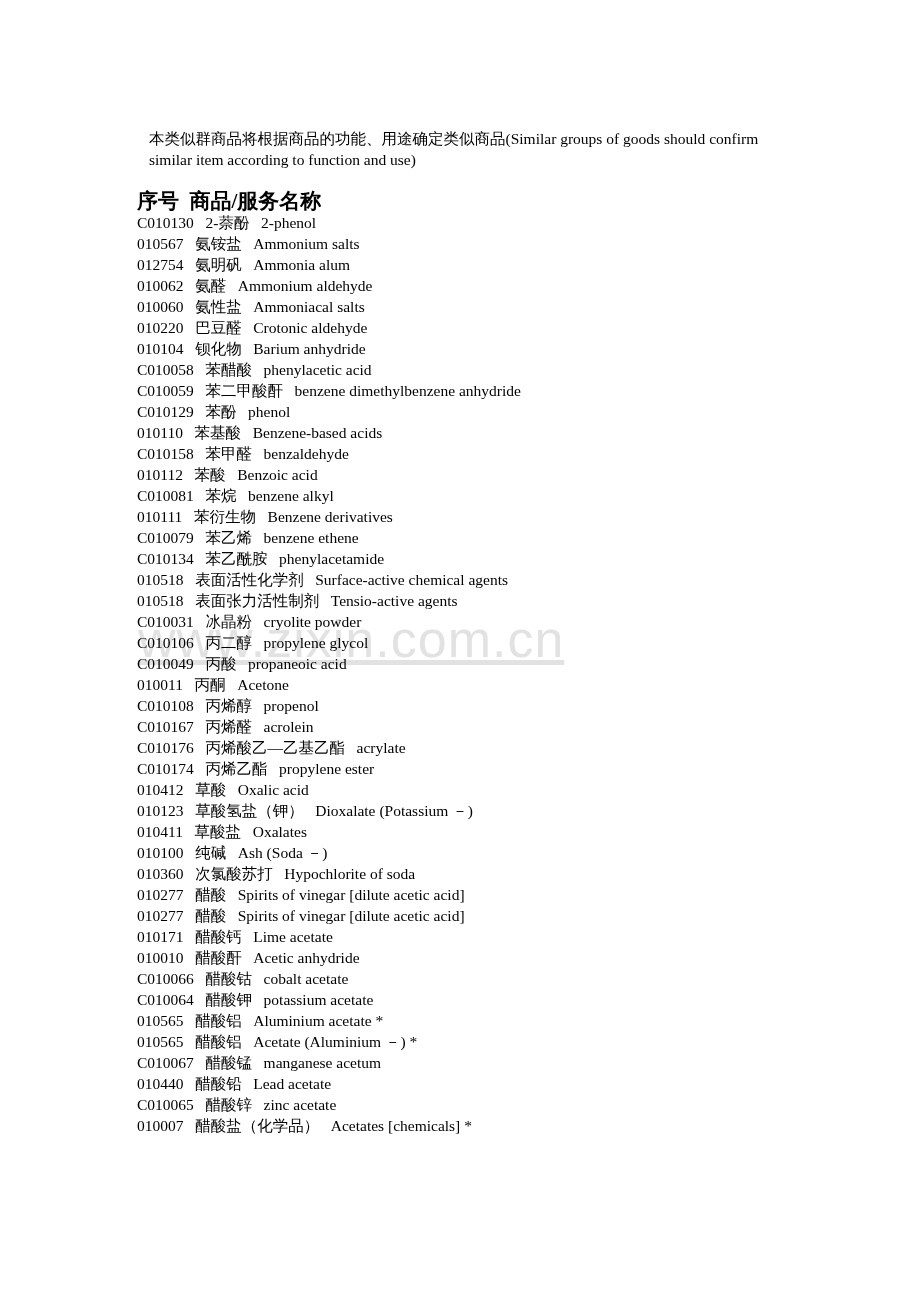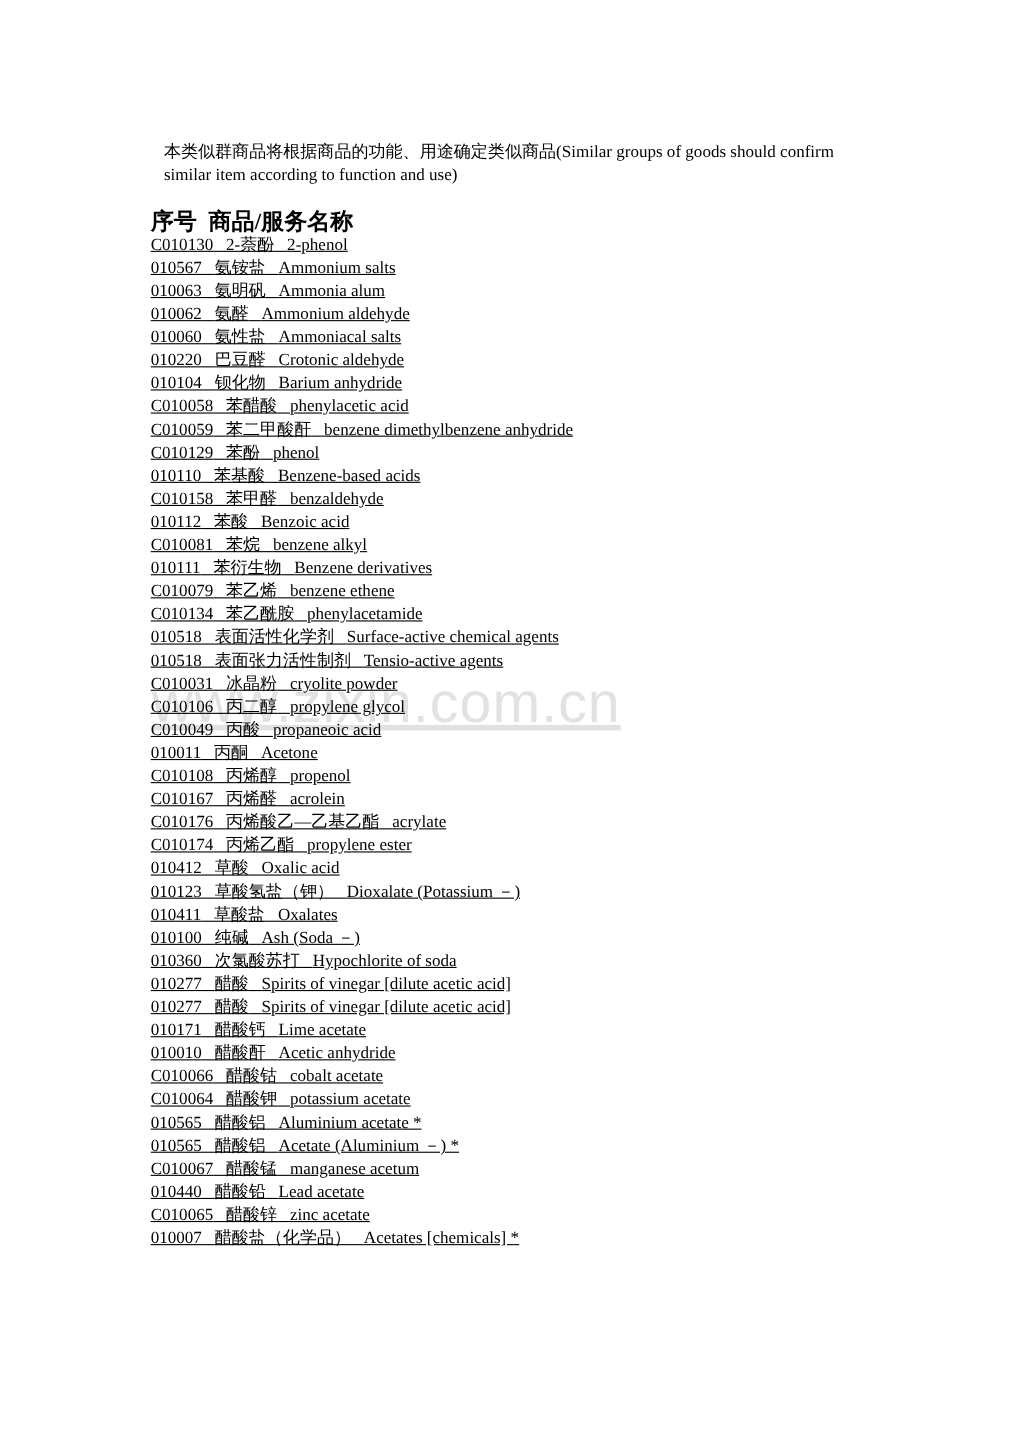--- a/index.html
+++ b/index.html
@@ -73,42 +73,41 @@
     left: 137px;
     top: 212px;
     width: 740px;
   }
 
   .entry-row {
     font-size: 15.5px;
     line-height: 21px;
     height: 21px;
     white-space: pre;
-    text-decoration: underline;
   }
 
   .code { }
   .cn   { }
   .en   { }
 </style>
 </head>
 <body>
 
 <div id="watermark">www.zixin.com.cn</div>
 
 <div id="page">
 
   <p class="intro">本类似群商品将根据商品的功能、用途确定类似商品(Similar groups of goods should confirm similar item according to function and use)</p>
 
   <div class="list-header">序号  商品/服务名称</div>
 
   <div id="entry-list">
       <div class="entry-row"><span class="code">C010130</span>&nbsp;&nbsp;&nbsp;<span class="cn">2-萘酚</span>&nbsp;&nbsp;&nbsp;<span class="en">2-phenol</span></div>
       <div class="entry-row"><span class="code">010567</span>&nbsp;&nbsp;&nbsp;<span class="cn">氨铵盐</span>&nbsp;&nbsp;&nbsp;<span class="en">Ammonium salts</span></div>
-      <div class="entry-row"><span class="code">010063</span>&nbsp;&nbsp;&nbsp;<span class="cn">氨明矾</span>&nbsp;&nbsp;&nbsp;<span class="en">Ammonia alum</span></div>
+      <div class="entry-row"><span class="code">012754</span>&nbsp;&nbsp;&nbsp;<span class="cn">氨明矾</span>&nbsp;&nbsp;&nbsp;<span class="en">Ammonia alum</span></div>
       <div class="entry-row"><span class="code">010062</span>&nbsp;&nbsp;&nbsp;<span class="cn">氨醛</span>&nbsp;&nbsp;&nbsp;<span class="en">Ammonium aldehyde</span></div>
       <div class="entry-row"><span class="code">010060</span>&nbsp;&nbsp;&nbsp;<span class="cn">氨性盐</span>&nbsp;&nbsp;&nbsp;<span class="en">Ammoniacal salts</span></div>
       <div class="entry-row"><span class="code">010220</span>&nbsp;&nbsp;&nbsp;<span class="cn">巴豆醛</span>&nbsp;&nbsp;&nbsp;<span class="en">Crotonic aldehyde</span></div>
       <div class="entry-row"><span class="code">010104</span>&nbsp;&nbsp;&nbsp;<span class="cn">钡化物</span>&nbsp;&nbsp;&nbsp;<span class="en">Barium anhydride</span></div>
       <div class="entry-row"><span class="code">C010058</span>&nbsp;&nbsp;&nbsp;<span class="cn">苯醋酸</span>&nbsp;&nbsp;&nbsp;<span class="en">phenylacetic acid</span></div>
       <div class="entry-row"><span class="code">C010059</span>&nbsp;&nbsp;&nbsp;<span class="cn">苯二甲酸酐</span>&nbsp;&nbsp;&nbsp;<span class="en">benzene dimethylbenzene anhydride</span></div>
       <div class="entry-row"><span class="code">C010129</span>&nbsp;&nbsp;&nbsp;<span class="cn">苯酚</span>&nbsp;&nbsp;&nbsp;<span class="en">phenol</span></div>
       <div class="entry-row"><span class="code">010110</span>&nbsp;&nbsp;&nbsp;<span class="cn">苯基酸</span>&nbsp;&nbsp;&nbsp;<span class="en">Benzene-based acids</span></div>
       <div class="entry-row"><span class="code">C010158</span>&nbsp;&nbsp;&nbsp;<span class="cn">苯甲醛</span>&nbsp;&nbsp;&nbsp;<span class="en">benzaldehyde</span></div>
       <div class="entry-row"><span class="code">010112</span>&nbsp;&nbsp;&nbsp;<span class="cn">苯酸</span>&nbsp;&nbsp;&nbsp;<span class="en">Benzoic acid</span></div>

